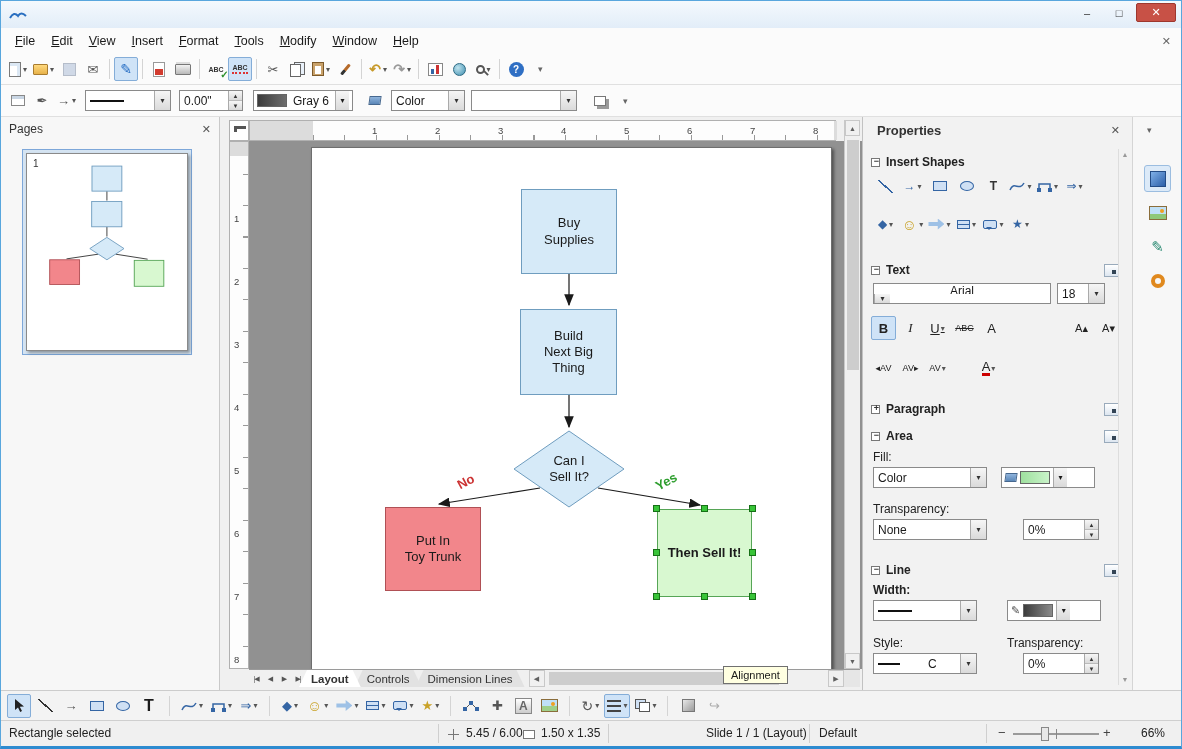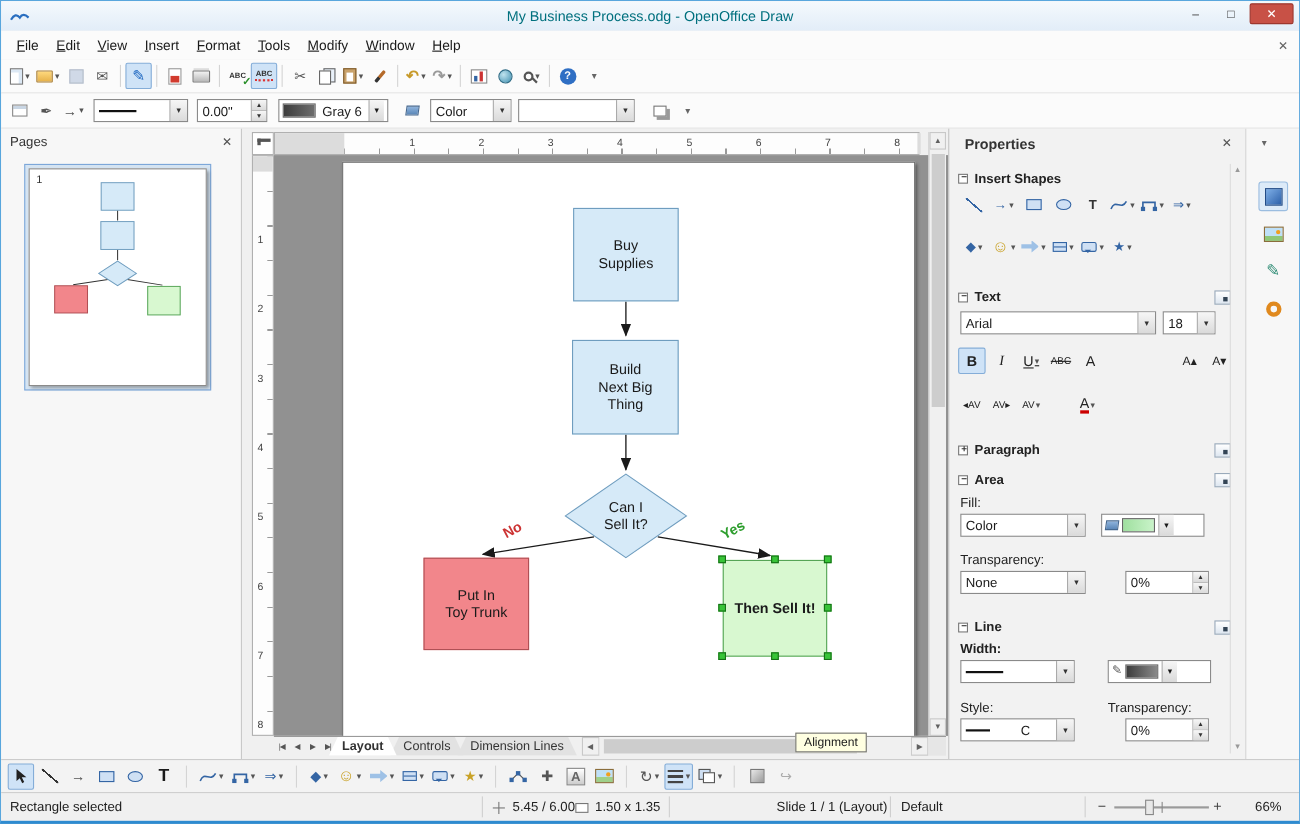--- a/index.html
+++ b/index.html
@@ -199,21 +199,20 @@
 </style>
 </head>
 <body>
 
 <div id="win">
 
   <div id="titlebar">
     <svg class="logo" viewBox="0 0 18 16">
       <path d="M1 11 Q5 4 9 9 Q12 4 17 9" fill="none" stroke="#2a6fc0" stroke-width="2"></path>
     </svg>
-    <div id="title">My Business Process.odg - OpenOffice Draw</div>
     <div id="winbtns">
       <div class="wbtn">–</div>
       <div class="wbtn">□</div>
       <div class="wbtn close">✕</div>
     </div>
   </div>
 
   <div id="menubar">
     <span class="menu-item">File</span>
     <span class="menu-item">Edit</span>
@@ -522,21 +521,21 @@
           <span class="s-callout"></span>
         </span>
       <span class="shp dd">★</span>
     </div>
 
     <div class="sec-h" style="top:146px;">
       <span class="exp minus"></span>
       <span>Text</span>
       <span class="more"></span>
     </div>
-    <div class="combo abs" style="left:10px;top:166px;width:178px;">
+    <div class="combo abs" style="left:10px;top:166px;width:178px;flex-direction:column;">
       <span class="val">Arial</span>
       <span class="btn">▾</span>
     </div>
     <div class="combo abs" style="left:194px;top:166px;width:48px;">
       <span class="val">18</span>
       <span class="btn">▾</span>
     </div>
     <div class="abs" style="left:8px;top:199px;display:flex;gap:2px;width:250px;">
       <span class="fmt active" style="font-weight:bold;">B</span>
       <span class="fmt" style="font-style:italic;font-family:'Liberation Serif',serif;">I</span>

